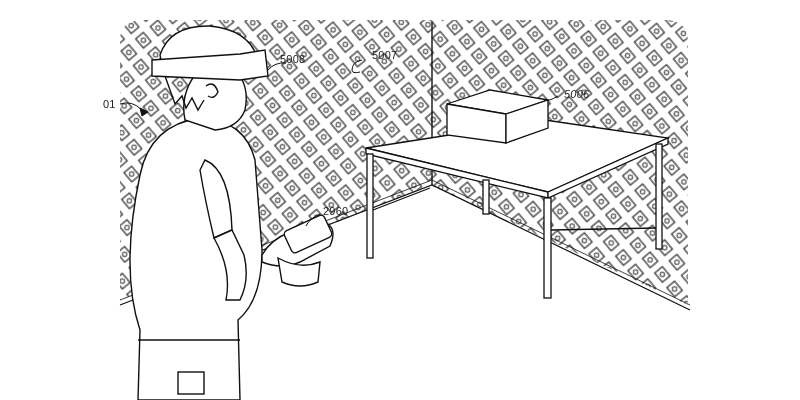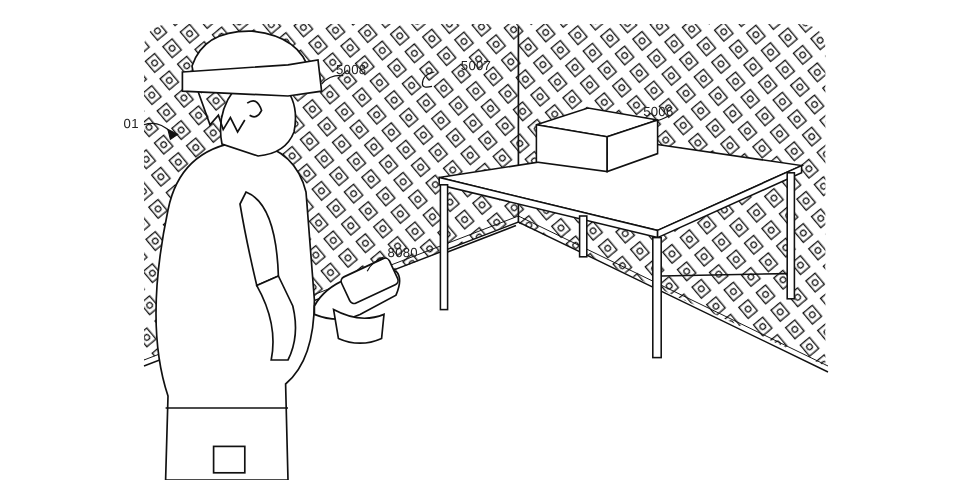--- a/index.html
+++ b/index.html
@@ -80,16 +80,16 @@
       <path d="M362 60 Q352 62 352 70 Q352 74 360 72"></path>
       <path d="M558 96 Q548 102 544 100"></path>
       <path d="M320 214 Q310 218 306 226"></path>
       <path d="M120 104 Q132 100 142 110"></path>
       <polygon points="140,108 148,112 142,116" fill="#111"></polygon>
     </g>
   </svg>
 
   <span class="ref" style="left:103px;top:98px;">01</span>
   <span class="ref" style="left:280px;top:53px;">5008</span>
-  <span class="ref" style="left:384px;top:49px;">5007</span>
-  <span class="ref" style="left:536px;top:88px;">5006</span>
-  <span class="ref" style="left:323px;top:205px;">8080</span>
+  <span class="ref" style="left:372px;top:49px;">5007</span>
+  <span class="ref" style="left:564px;top:88px;font-style:italic;">5006</span>
+  <span class="ref" style="left:323px;top:205px;">2960</span>
 </div>
 
 </body></html>

